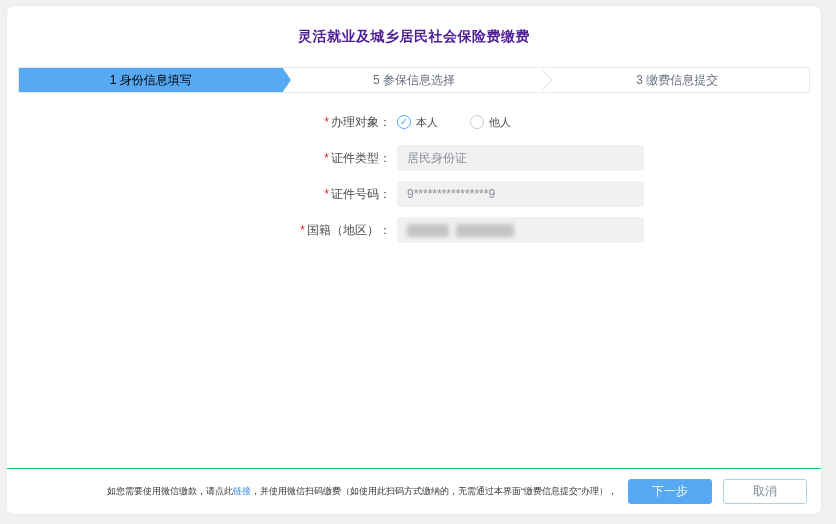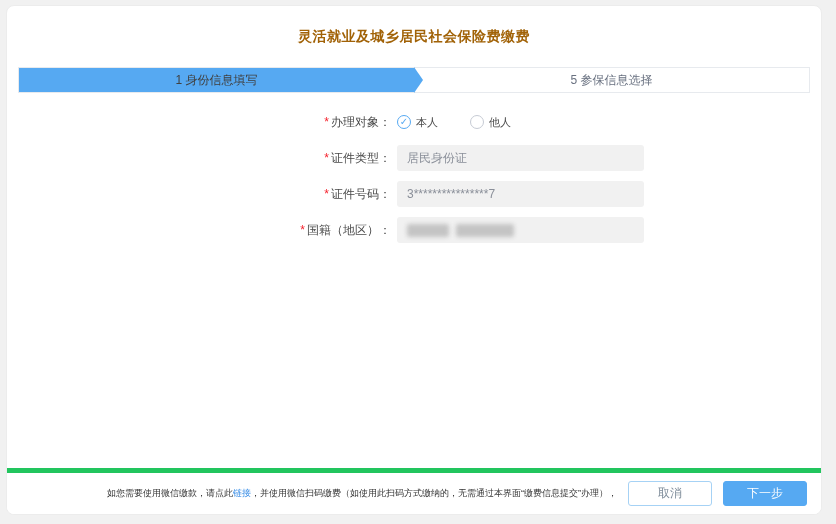--- a/index.html
+++ b/index.html
@@ -2,33 +2,33 @@
 <html><head>
 <meta charset="utf-8">
 <style>
   * { margin:0; padding:0; box-sizing:border-box; }
   html,body { width:836px; height:524px; background:#f1f1f1; font-family:"Liberation Sans","DejaVu Sans",sans-serif; }
   .card {
     position:absolute; left:6px; top:5px; width:816px; height:510px;
     background:#fff; border:1px solid #ececec; border-radius:8px; overflow:hidden;
   }
   .page-title {
-    text-align:center; padding-top:22px; font-size:14px; font-weight:bold; color:#a16207;
+    text-align:center; padding-top:22px; font-size:14px; font-weight:bold; color:#4c1d95;
     letter-spacing:0.5px;
   }
   
   .steps {
     margin:21px 11px 0 11px; height:26px; display:flex;
     border:1px solid #e7eaee; background:#fff;
   }
   .step {
     flex:1; position:relative; display:flex; align-items:center; justify-content:center;
     font-size:12px; color:#697180;
   }
-  .step.active { background:#56a9f2; color:#404040; }
+  .step.active { background:#56a9f2; color:#000000; }
   .step.active::after {
     content:""; position:absolute; right:-9px; top:-1px; z-index:2;
     border-left:9px solid #56a9f2;
     border-top:13px solid transparent; border-bottom:13px solid transparent;
   }
   .step.chev-left::before {
     content:""; position:absolute; left:-10px; top:5px; width:13px; height:13px;
     border-top:1px solid #e3e6ea; border-right:1px solid #e3e6ea;
     transform:rotate(45deg); background:transparent;
   }
@@ -53,21 +53,21 @@
   .radio-circle.checked { border:1px solid #56a9f2; color:#56a9f2; font-size:10px; }
   .radio-circle.checked::before { content:"\2713"; line-height:1; }
   .radio-circle.unchecked { border:1px solid #c6cbd4; }
   .blob { height:13px; background:#c4c4c4; border-radius:2px; filter:blur(2px); }
   .blob.b1 { width:36px; }
   .blob.b2 { width:42px; margin-right:7px; }
   .blob.b3 { width:58px; }
   
   .footer {
     position:absolute; left:0; right:0; bottom:0; height:46px;
-    border-top:5px solid #22c55e; background:#fff;
+    border-top:1px solid #22c55e; background:#fff;
     display:flex; align-items:center; justify-content:flex-end;
     padding:0 14px; gap:11px;
   }
   .note { font-size:9px; color:#333; white-space:nowrap; }
   .note a { color:#3a8ee6; text-decoration:none; }
   .btn {
     width:84px; height:25px; font-size:12px; border-radius:3px; cursor:pointer;
     display:flex; align-items:center; justify-content:center;
   }
   .btn-next { background:#56a9f2; color:#fff; border:1px solid #56a9f2; }
@@ -79,20 +79,23 @@
 <div class="card">
 
   <div class="page-title">灵活就业及城乡居民社会保险费缴费</div>
 
   <div class="steps">
     <div class="step active">
       <span>1 身份信息填写</span>
     </div>
     <div class="step">
       <span>5 参保信息选择</span>
+    </div>
+    <div class="step chev-left">
+      <span>3 缴费信息提交</span>
     </div>
   </div>
 
   <div class="form">
 
     <div class="row">
       <div class="row-label">
         <span class="req">*</span><span>办理对象：</span>
       </div>
       <div class="control radio-group">
@@ -118,21 +121,21 @@
         </div>
       </div>
     </div>
 
     <div class="row">
       <div class="row-label">
         <span class="req">*</span><span>证件号码：</span>
       </div>
       <div class="control">
         <div class="input">
-          <span>3****************7</span>
+          <span>9****************9</span>
         </div>
       </div>
     </div>
 
     <div class="row">
       <div class="row-label">
         <span class="req">*</span><span>国籍（地区）：</span>
       </div>
       <div class="control">
         <div class="input">
@@ -141,17 +144,17 @@
         </div>
       </div>
     </div>
 
   </div>
 
   <div class="footer">
     <div class="note">
       <span>如您需要使用微信缴款，请点此</span><a href="#">链接</a><span>，并使用微信扫码缴费（如使用此扫码方式缴纳的，无需通过本界面“缴费信息提交”办理），</span>
     </div>
+    <div class="btn btn-next">下一步</div>
     <div class="btn btn-cancel">取消</div>
-    <div class="btn btn-next">下一步</div>
   </div>
 
 </div>
 
 </body></html>

